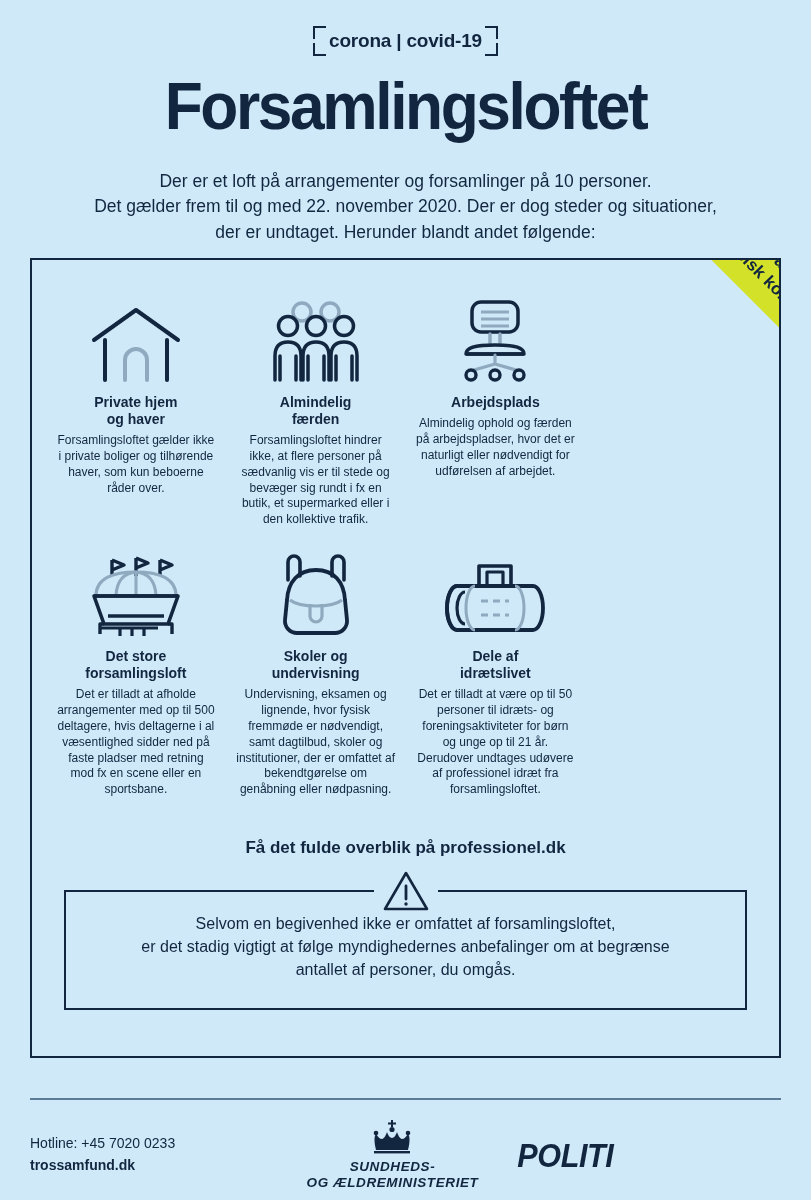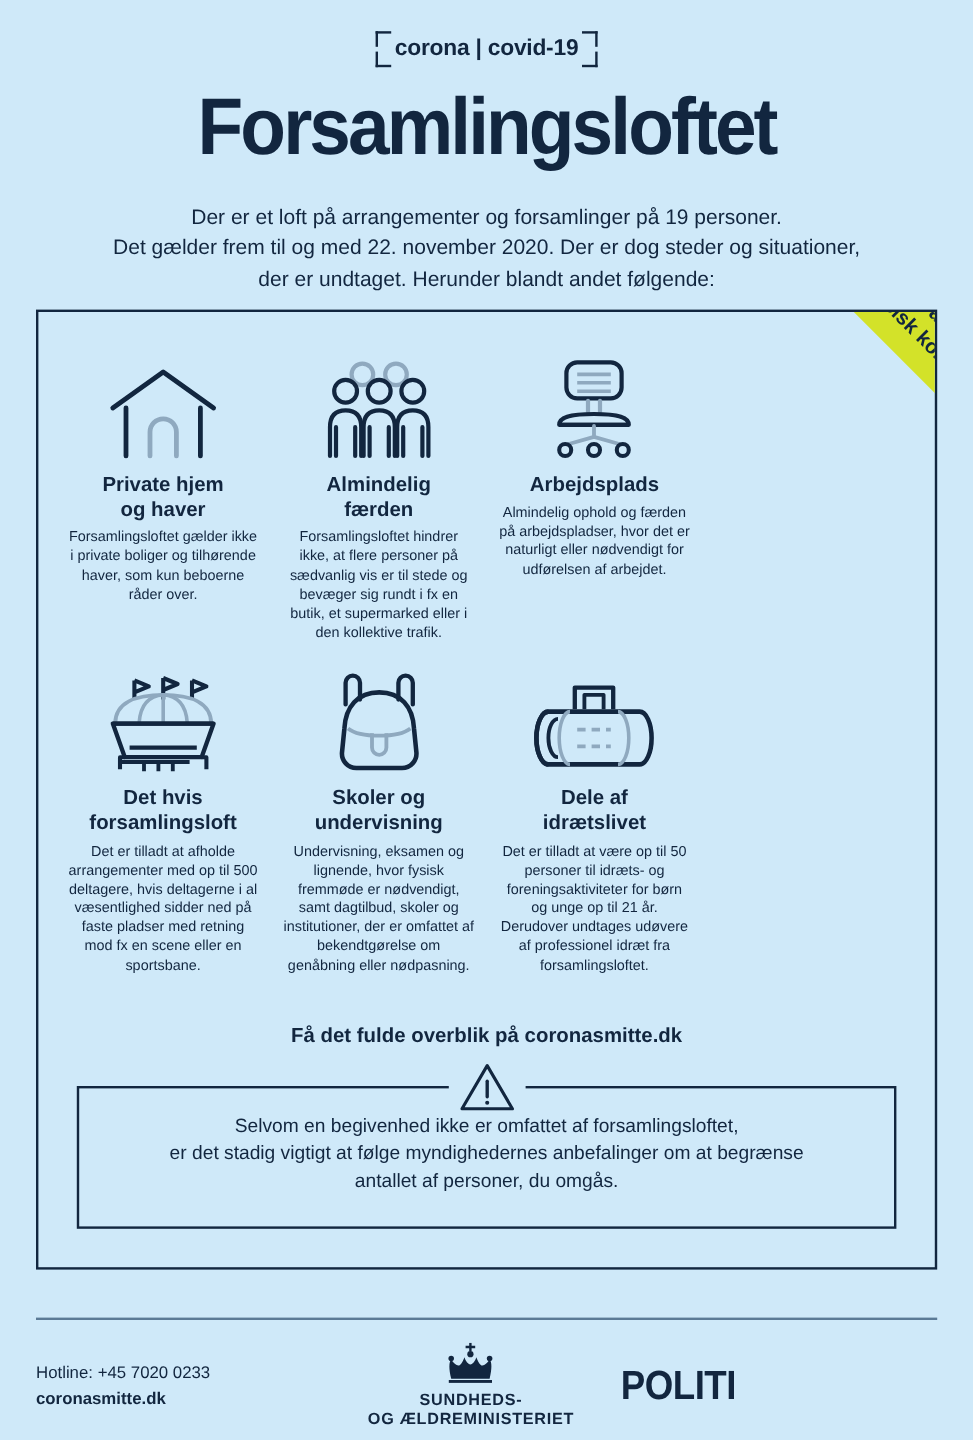--- a/index.html
+++ b/index.html
@@ -123,21 +123,21 @@
     box-sizing: border-box;
   }
   .icon-wrap {
     height: 92px;
     display: flex;
     align-items: flex-end;
     justify-content: center;
     margin-bottom: 12px;
   }
   .card-title {
-    font-size: 17px;
+    font-size: 14px;
     font-weight: bold;
     color: #12263f;
     line-height: 1.22;
     margin-bottom: 5px;
     white-space: pre-line;
   }
   .card-body {
     font-size: 12px;
     color: #12263f;
     line-height: 1.32;
@@ -208,20 +208,21 @@
     font-size: 14px;
     color: #12263f;
     line-height: 1.55;
   }
   .foot-left .bold { font-weight: bold; }
   .foot-right {
     margin-left: auto;
     display: flex;
     align-items: center;
     gap: 34px;
+    font-style: italic;
   }
   .ministry {
     text-align: center;
     color: #12263f;
   }
   .ministry-lines {
     font-size: 13.5px;
     font-weight: bold;
     letter-spacing: 0.6px;
     line-height: 1.18;
@@ -244,21 +245,21 @@
   <div class="header">
     <div class="badge">
       <span class="brk tl"></span>
       <span class="brk tr"></span>
       <span class="brk bl"></span>
       <span class="brk br"></span>
       <span class="badge-text">corona | covid-19</span>
     </div>
     <div class="title">Forsamlingsloftet</div>
     <div class="intro">
-      <div>Der er et loft på arrangementer og forsamlinger på 19 personer.</div>
+      <div>Der er et loft på arrangementer og forsamlinger på 10 personer.</div>
       <div>Det gælder frem til og med 22. november 2020. Der er dog steder og situationer,</div>
       <div>der er undtaget. Herunder blandt andet følgende:</div>
     </div>
   </div>
 
   <div class="frame">
 
     <div class="ribbon">
       <div class="ribbon-text">Husk at vaske
 hænder, holde afstand
@@ -347,21 +348,21 @@
             <line x1="8" y1="46" x2="92" y2="46" stroke="#12263f" stroke-width="3.6"></line>
             <path d="M18 74 L14 74 L14 84" fill="none" stroke="#12263f" stroke-width="3.4" stroke-linejoin="round"></path>
             <path d="M82 74 L86 74 L86 84" fill="none" stroke="#12263f" stroke-width="3.4" stroke-linejoin="round"></path>
             <line x1="22" y1="66" x2="78" y2="66" stroke="#12263f" stroke-width="3.4"></line>
             <line x1="14" y1="78" x2="72" y2="78" stroke="#12263f" stroke-width="3.2"></line>
             <line x1="34" y1="78" x2="34" y2="86" stroke="#12263f" stroke-width="3.2"></line>
             <line x1="46" y1="78" x2="46" y2="86" stroke="#12263f" stroke-width="3.2"></line>
             <line x1="58" y1="78" x2="58" y2="86" stroke="#12263f" stroke-width="3.2"></line>
           </svg>
         </div>
-        <div class="card-title">Det hvis
+        <div class="card-title">Det store
 forsamlingsloft</div>
         <div class="card-body">Det er tilladt at afholde arrangementer med op til 500 deltagere, hvis deltagerne i al væsentlighed sidder ned på faste pladser med retning mod fx en scene eller en sportsbane.</div>
       </div>
 
       <div class="card">
         <div class="icon-wrap">
           <svg width="84" height="86" viewBox="0 0 84 86">
             <path d="M26 26 L26 12 A6 6 0 0 0 14 12 L14 30" fill="none" stroke="#12263f" stroke-width="3.6" stroke-linecap="round"></path>
             <path d="M58 26 L58 12 A6 6 0 0 1 70 12 L70 30" fill="none" stroke="#12263f" stroke-width="3.6" stroke-linecap="round"></path>
             <path d="M42 20 C24 20 14 32 13 50 L11 70 A12 12 0 0 0 23 83 L61 83 A12 12 0 0 0 73 70 L71 50 C70 32 60 20 42 20 Z" fill="none" stroke="#12263f" stroke-width="3.8" stroke-linejoin="round"></path>
@@ -389,21 +390,21 @@
           </svg>
         </div>
         <div class="card-title">Dele af
 idrætslivet</div>
         <div class="card-body">Det er tilladt at være op til 50 personer til idræts- og foreningsaktiviteter for børn og unge op til 21 år. Derudover undtages udøvere af professionel idræt fra forsamlingsloftet.</div>
       </div>
 
 
     </div>
 
-    <div class="overview">Få det fulde overblik på coronasmitte.dk</div>
+    <div class="overview">Få det fulde overblik på professionel.dk</div>
 
     <div class="warnwrap">
       <div class="warn-icon">
         <svg width="48" height="44" viewBox="0 0 48 44">
           <path d="M24 4 L45 40 L3 40 Z" fill="none" stroke="#12263f" stroke-width="2.6" stroke-linejoin="round"></path>
           <line x1="24" y1="17" x2="24" y2="30" stroke="#12263f" stroke-width="2.8" stroke-linecap="round"></line>
           <circle cx="24" cy="35" r="1.7" fill="#12263f"></circle>
         </svg>
       </div>
       <div class="warnbox">
@@ -413,21 +414,21 @@
       </div>
     </div>
 
   </div>
 
   <div class="footrule"></div>
 
   <div class="footer">
     <div class="foot-left">
       <div>Hotline: +45 7020 0233</div>
-      <div class="bold">coronasmitte.dk</div>
+      <div class="bold">trossamfund.dk</div>
     </div>
     <div class="foot-right">
       <div class="ministry">
         <svg width="46" height="34" viewBox="0 0 46 34">
           <line x1="23" y1="0" x2="23" y2="7" stroke="#12263f" stroke-width="2"></line>
           <line x1="19" y1="3.5" x2="27" y2="3.5" stroke="#12263f" stroke-width="2"></line>
           <circle cx="23" cy="9.5" r="2.6" fill="#12263f"></circle>
           <path d="M7 30 C5 22 5 16 7 14 C9 17 11 19 13 19 C15 19 17 15 18 12
                    C19 15 21 18 23 18 C25 18 27 15 28 12 C29 15 31 19 33 19
                    C35 19 37 17 39 14 C41 16 41 22 39 30 Z" fill="#12263f"></path>

